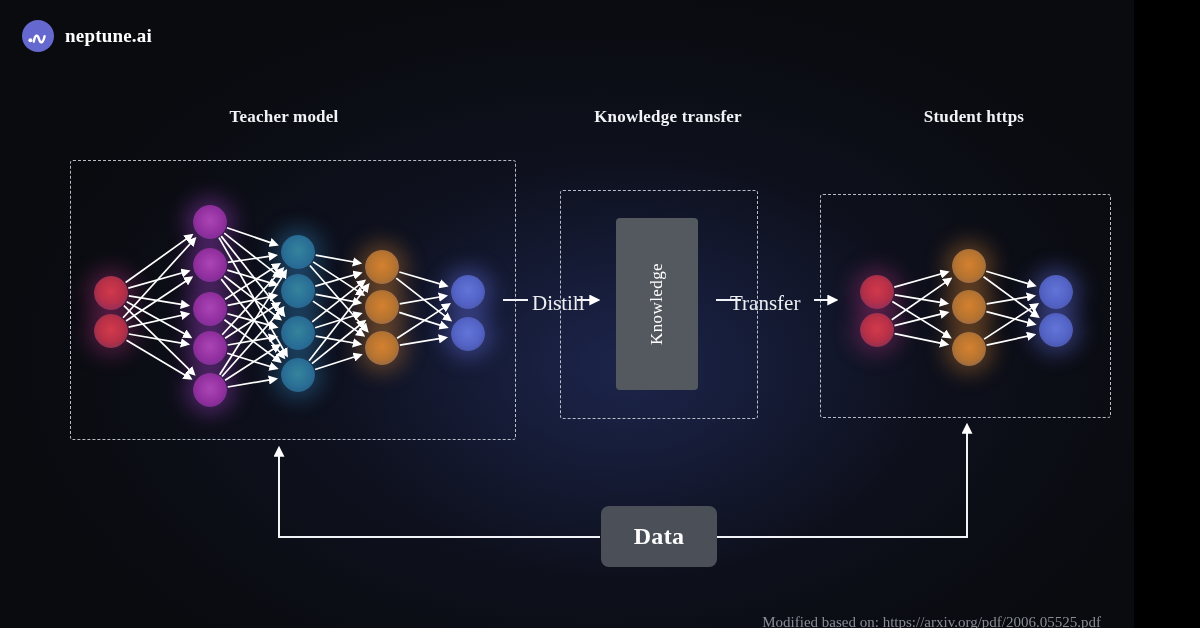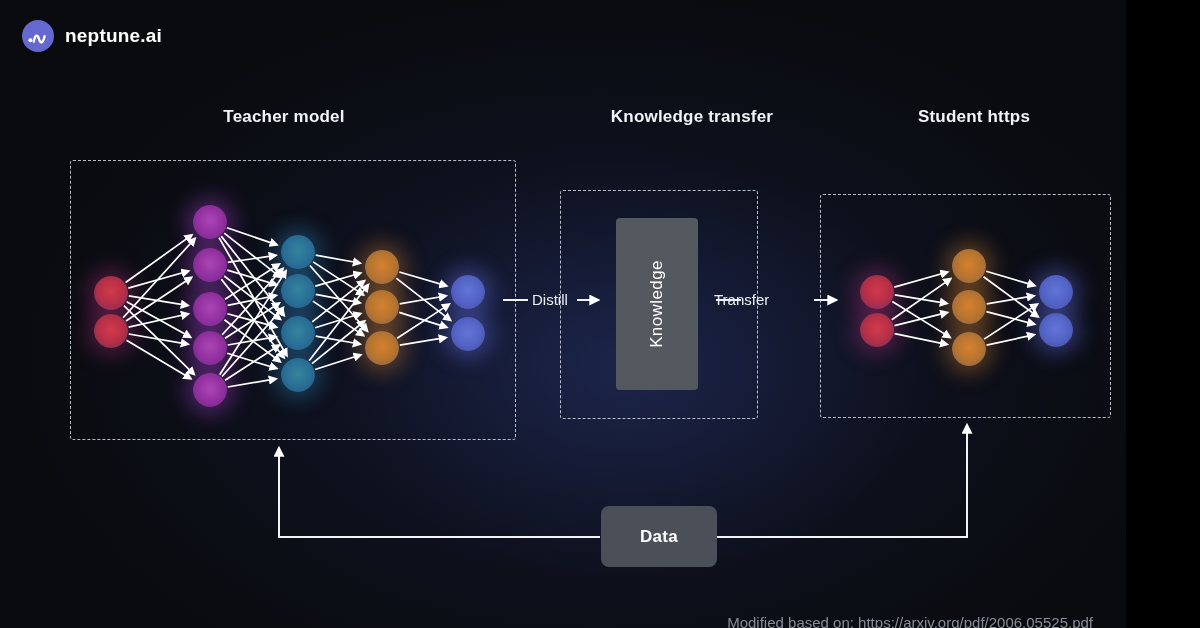--- a/index.html
+++ b/index.html
@@ -1,44 +1,45 @@
 <!DOCTYPE html>
 <html style="--background: #0a0b0f; --center-glow: #2f3f84; --dashed-border: #d0d5e0; --arrow: #ffffff; --gray-box: #54595f; --data-box: #4b5058; --logo-circle: #6468cf; --caption-text: #878c96; --node-red: #c43349; --node-purple: #9d35a8; --node-teal: #2d7ba1; --node-orange: #c97b2f; --node-indigo: #5a68c8;"><head>
 <meta charset="utf-8">
 <style>
   html,body{margin:0;padding:0;background:#000;}
   .canvas{
     position:relative;width:1126px;height:628px;overflow:hidden;
-    font-family:Liberation Sans, sans-serif;
+    font-family:Liberation Serif, serif;
     background:
       radial-gradient(ellipse 420px 300px at 630px 370px, rgba(47,63,132,0.34), rgba(47,63,132,0) 70%),
       radial-gradient(ellipse 820px 520px at 600px 360px, rgba(30,40,90,0.40), rgba(30,40,90,0) 72%),
       #0a0b0f;
+    padding-left: 8px;
   }
   .brand{position:absolute;left:22px;top:20px;display:flex;align-items:center;gap:11px;z-index:6;}
   .brand-circle{width:32px;height:32px;border-radius:50%;background:var(--logo-circle,#6468cf);
     display:flex;align-items:center;justify-content:center;}
   .brand-name{color:#fff;font-size:19px;font-weight:bold;letter-spacing:0.2px;}
   .heading{position:absolute;top:107px;transform:translateX(-50%);color:#f2f3f6;
     font-size:17px;font-weight:bold;letter-spacing:0.2px;white-space:nowrap;z-index:5;}
   .dashed-box{position:absolute;border:1.5px dashed rgba(208,213,224,0.88);border-radius:3px;z-index:2;}
   #teacher-box{left:70px;top:160px;width:444px;height:278px;}
   #knowledge-box{left:560px;top:190px;width:196px;height:227px;}
   #student-box{left:820px;top:194px;width:289px;height:222px;}
   .knowledge-rect{position:absolute;left:616px;top:218px;width:82px;height:172px;
     background:var(--gray-box,#54595f);border-radius:4px;z-index:3;}
   .knowledge-rect span{position:absolute;left:50%;top:50%;transform:translate(-50%,-50%) rotate(-90deg);
     color:#fff;font-size:17px;letter-spacing:0.4px;white-space:nowrap;}
-  .flow-label{position:absolute;top:291px;color:#eceef2;font-size:15px;z-index:5;white-space:nowrap;}
+  .flow-label{position:absolute;top:291px;color:#eceef2;font-size:21px;z-index:5;white-space:nowrap;}
   #distill-label{left:532px;}
-  #transfer-label{left:714px;}
+  #transfer-label{left:730px;}
   .data-rect{position:absolute;left:601px;top:506px;width:116px;height:61px;
     background:var(--data-box,#4b5058);border-radius:8px;z-index:3;
     display:flex;align-items:center;justify-content:center;}
-  .data-rect span{color:#fff;font-size:17px;font-weight:bold;letter-spacing:0.3px;}
+  .data-rect span{color:#fff;font-size:24px;font-weight:bold;letter-spacing:0.3px;}
   .caption{position:absolute;right:33px;top:614px;color:var(--caption-text,#878c96);font-size:15px;z-index:5;}
   .node{position:absolute;width:34px;height:34px;border-radius:50%;transform:translate(-50%,-50%);z-index:3;}
   .node-red{background:radial-gradient(circle at 50% 46%,#d23a4c 0%,#b93046 48%,#7c3058 88%);
     box-shadow:0 0 20px 8px rgba(168,48,122,0.38);}
   .node-purple{background:radial-gradient(circle at 50% 46%,#ab46b6 0%,#93309f 52%,#6f2b88 88%);
     box-shadow:0 0 20px 8px rgba(152,62,190,0.42);}
   .node-teal{background:radial-gradient(circle at 50% 46%,#35849c 0%,#2a6f96 52%,#265a82 88%);
     box-shadow:0 0 20px 8px rgba(48,130,185,0.38);}
   .node-orange{background:radial-gradient(circle at 50% 46%,#d5812f 0%,#b67430 52%,#8a6450 88%);
     box-shadow:0 0 20px 8px rgba(205,125,48,0.38);}
@@ -55,21 +56,21 @@
     <div class="brand-circle">
       <svg width="32" height="32" viewBox="0 0 32 32" aria-hidden="true">
         <circle cx="8.4" cy="20.2" r="2" fill="#fff"></circle>
         <path d="M11.8 21.6 C13.2 14.2, 15.6 14.2, 17 19 C18.4 23.8, 20.8 23.8, 22.6 16.2" stroke="#fff" stroke-width="2.4" fill="none" stroke-linecap="round"></path>
       </svg>
     </div>
     <span class="brand-name">neptune.ai</span>
   </div>
 
   <div class="heading" style="left:284px;">Teacher model</div>
-  <div class="heading" style="left:692px;">Knowledge transfer</div>
+  <div class="heading" style="left:668px;">Knowledge transfer</div>
   <div class="heading" style="left:974px;">Student https</div>
 
   <div class="dashed-box" id="teacher-box"></div>
   <div class="dashed-box" id="knowledge-box"></div>
   <div class="dashed-box" id="student-box"></div>
 
   <div class="knowledge-rect">
     <span>Knowledge</span>
   </div>
 

